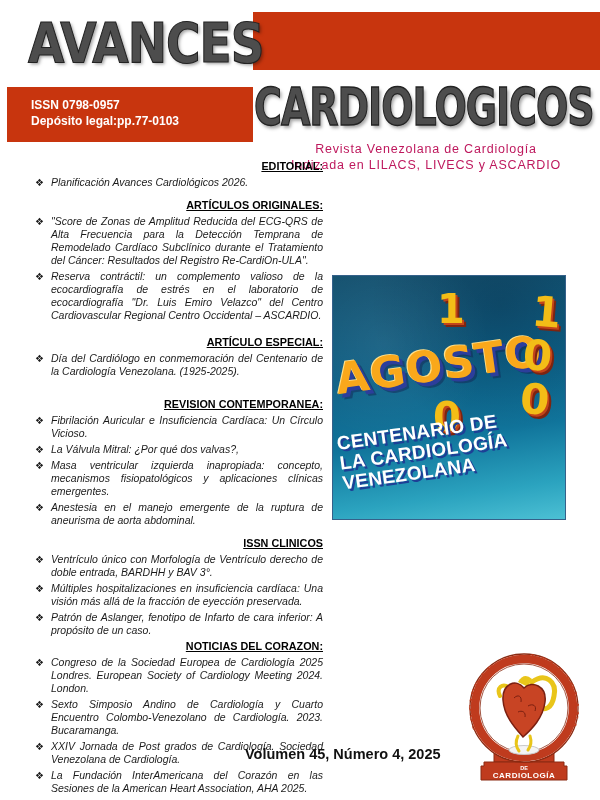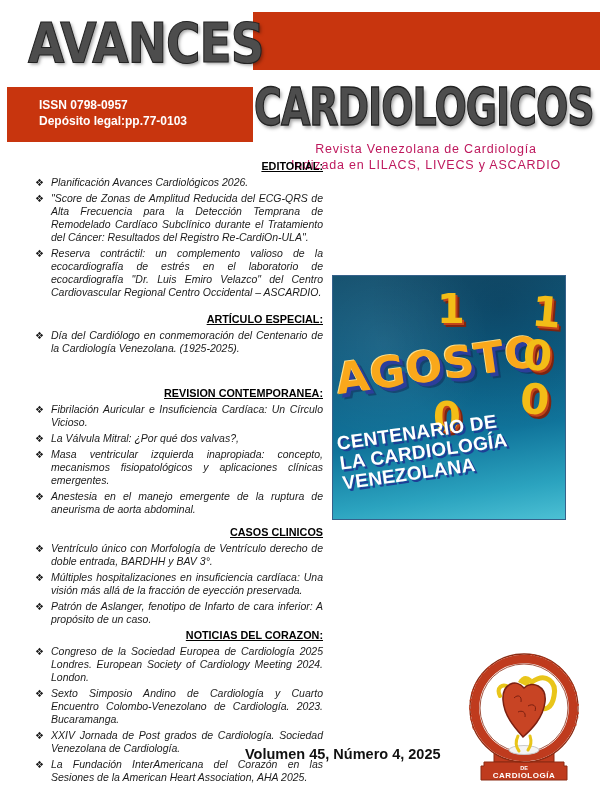--- a/index.html
+++ b/index.html
@@ -17,21 +17,21 @@
     position:absolute; left:28px; top:10px;
     font-family:"DejaVu Sans", sans-serif;
     font-size:47px; font-weight:900; color:#4d4d4d;
     letter-spacing:-1px; transform:scaleY(1.18); transform-origin:top left;
     -webkit-text-stroke:1px #232323;
     text-shadow:2px 2px 3px rgba(0,0,0,0.35);
     white-space:nowrap;
   }
   .red-band {
     position:absolute; left:7px; top:87px; width:246px; height:55px;
-    background:#c8350e; color:#ffffff; padding:10px 0 0 32px;
+    background:#c8350e; color:#ffffff; padding:10px 0 0 24px;
   }
   .red-band .issn-line { font-size:12px; font-weight:bold; line-height:16px; }
   .title-cardiologicos {
     position:absolute; left:254px; top:78px;
     font-family:"DejaVu Sans", sans-serif;
     font-size:38px; font-weight:900; color:#4d4d4d;
     letter-spacing:-1px; transform:scaleY(1.35); transform-origin:top left;
     -webkit-text-stroke:1px #232323;
     text-shadow:2px 2px 3px rgba(0,0,0,0.35);
     white-space:nowrap;
@@ -45,21 +45,21 @@
   .toc {
     position:absolute; left:35px; top:160px; width:288px;
     color:#1b1b1b; font-size:10.5px; line-height:13px;
   }
   .toc-heading {
     font-size:10.8px; font-weight:bold; text-decoration:underline;
     margin-bottom:3px; color:#000;text-align:right;
   }
   .sec-1 .toc-heading { margin-top:10px; }
   .sec-2 .toc-heading { margin-top:14px; }
-  .sec-3 .toc-heading { margin-top:32px; }
+  .sec-3 .toc-heading { margin-top:20px; }
   .sec-4 .toc-heading { margin-top:10px; }
   .sec-5 .toc-heading { margin-top:2px; }
   .toc-item { display:flex; gap:7px; margin-bottom:3px; }
   .bullet { flex:0 0 auto; font-size:10px; line-height:13px; color:#1b1b1b; }
   .item-text { text-align:justify;font-style:italic; }
   
   .poster {
     position:absolute; left:332px; top:275px; width:234px; height:245px;
     background:
       radial-gradient(circle at 22% 28%, rgba(255,255,255,0.07), transparent 42%),
@@ -122,20 +122,21 @@
 
     <section class="toc-section sec-0">
       <h2 class="toc-heading">EDITORIAL:</h2>
       <div class="toc-item">
         <span class="bullet">❖</span>
         <p class="item-text">Planificación Avances Cardiológicos 2026.</p>
       </div>
     </section>
 
     <section class="toc-section sec-1">
+      <h2 class="toc-heading">ARTÍCULOS ORIGINALES:</h2>
       <div class="toc-item">
         <span class="bullet">❖</span>
         <p class="item-text">"Score de Zonas de Amplitud Reducida del ECG-QRS de Alta Frecuencia para la Detección Temprana de Remodelado Cardíaco Subclínico durante el Tratamiento del Cáncer: Resultados del Registro Re-CardiOn-ULA".</p>
       </div>
       <div class="toc-item">
         <span class="bullet">❖</span>
         <p class="item-text">Reserva contráctil: un complemento valioso de la ecocardiografía de estrés en el laboratorio de ecocardiografía "Dr. Luis Emiro Velazco" del Centro Cardiovascular Regional Centro Occidental – ASCARDIO.</p>
       </div>
     </section>
 
@@ -161,21 +162,21 @@
         <span class="bullet">❖</span>
         <p class="item-text">Masa ventricular izquierda inapropiada: concepto, mecanismos fisiopatológicos y aplicaciones clínicas emergentes.</p>
       </div>
       <div class="toc-item">
         <span class="bullet">❖</span>
         <p class="item-text">Anestesia en el manejo emergente de la ruptura de aneurisma de aorta abdominal.</p>
       </div>
     </section>
 
     <section class="toc-section sec-4">
-      <h2 class="toc-heading">CASOS CLINICOS</h2>
+      <h2 class="toc-heading">ISSN CLINICOS</h2>
       <div class="toc-item">
         <span class="bullet">❖</span>
         <p class="item-text">Ventrículo único con Morfología de Ventrículo derecho de doble entrada, BARDHH y BAV 3°.</p>
       </div>
       <div class="toc-item">
         <span class="bullet">❖</span>
         <p class="item-text">Múltiples hospitalizaciones en insuficiencia cardíaca: Una visión más allá de la fracción de eyección preservada.</p>
       </div>
       <div class="toc-item">
         <span class="bullet">❖</span>

